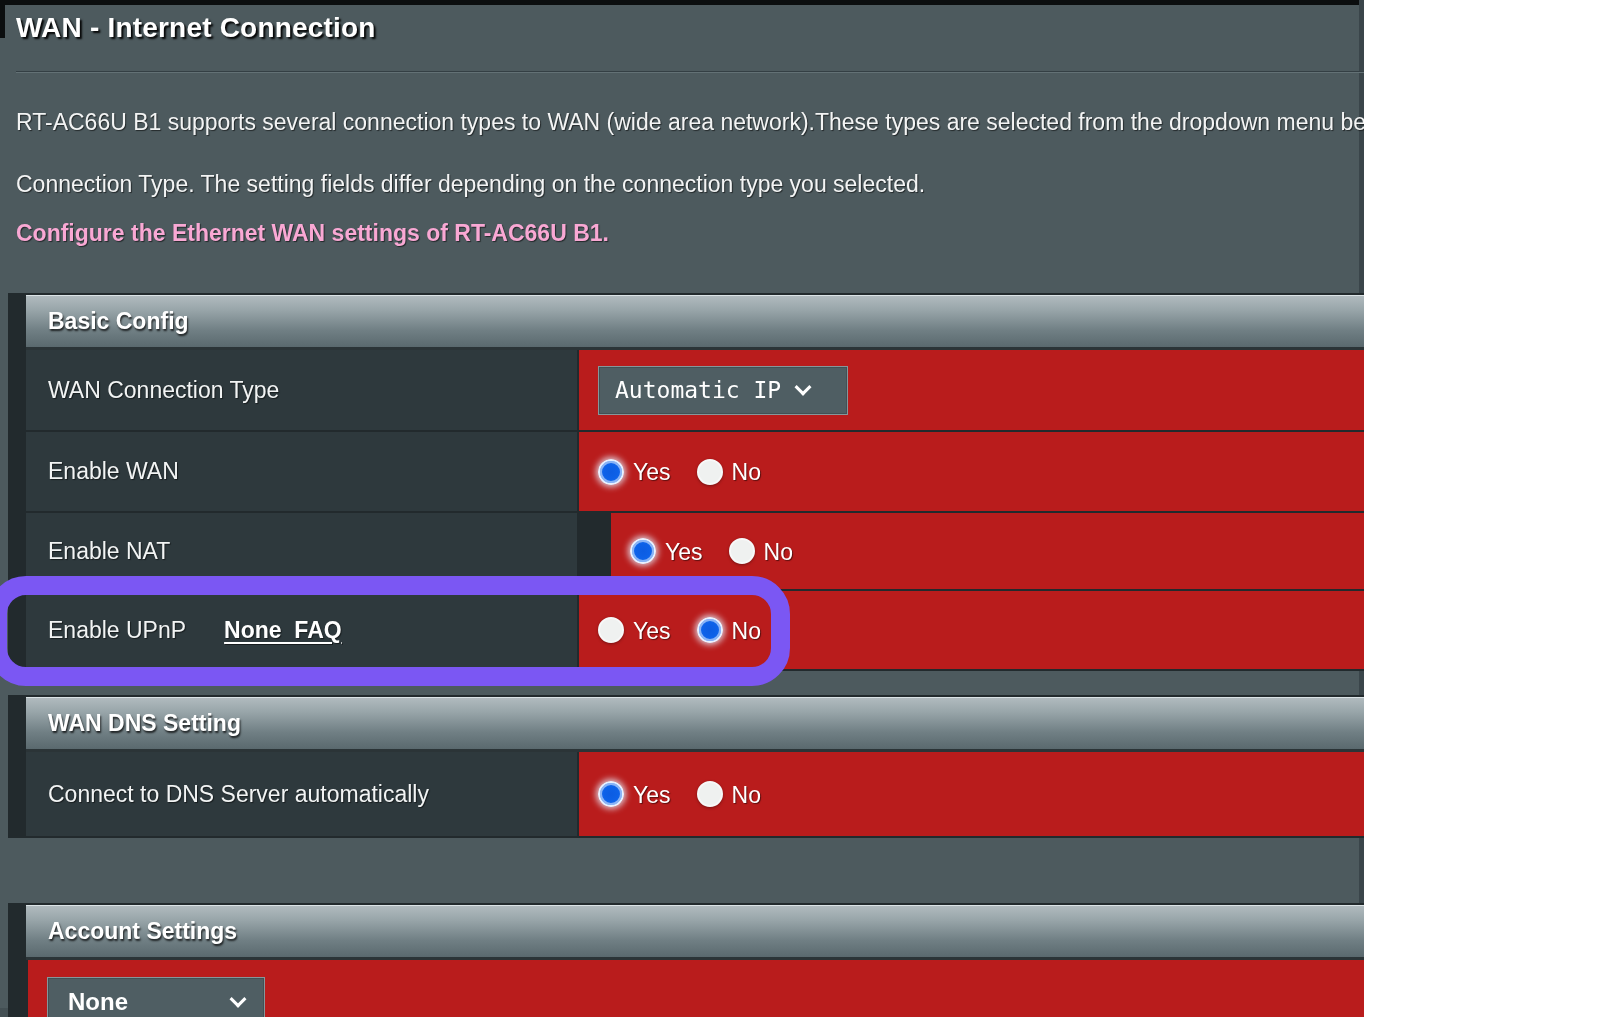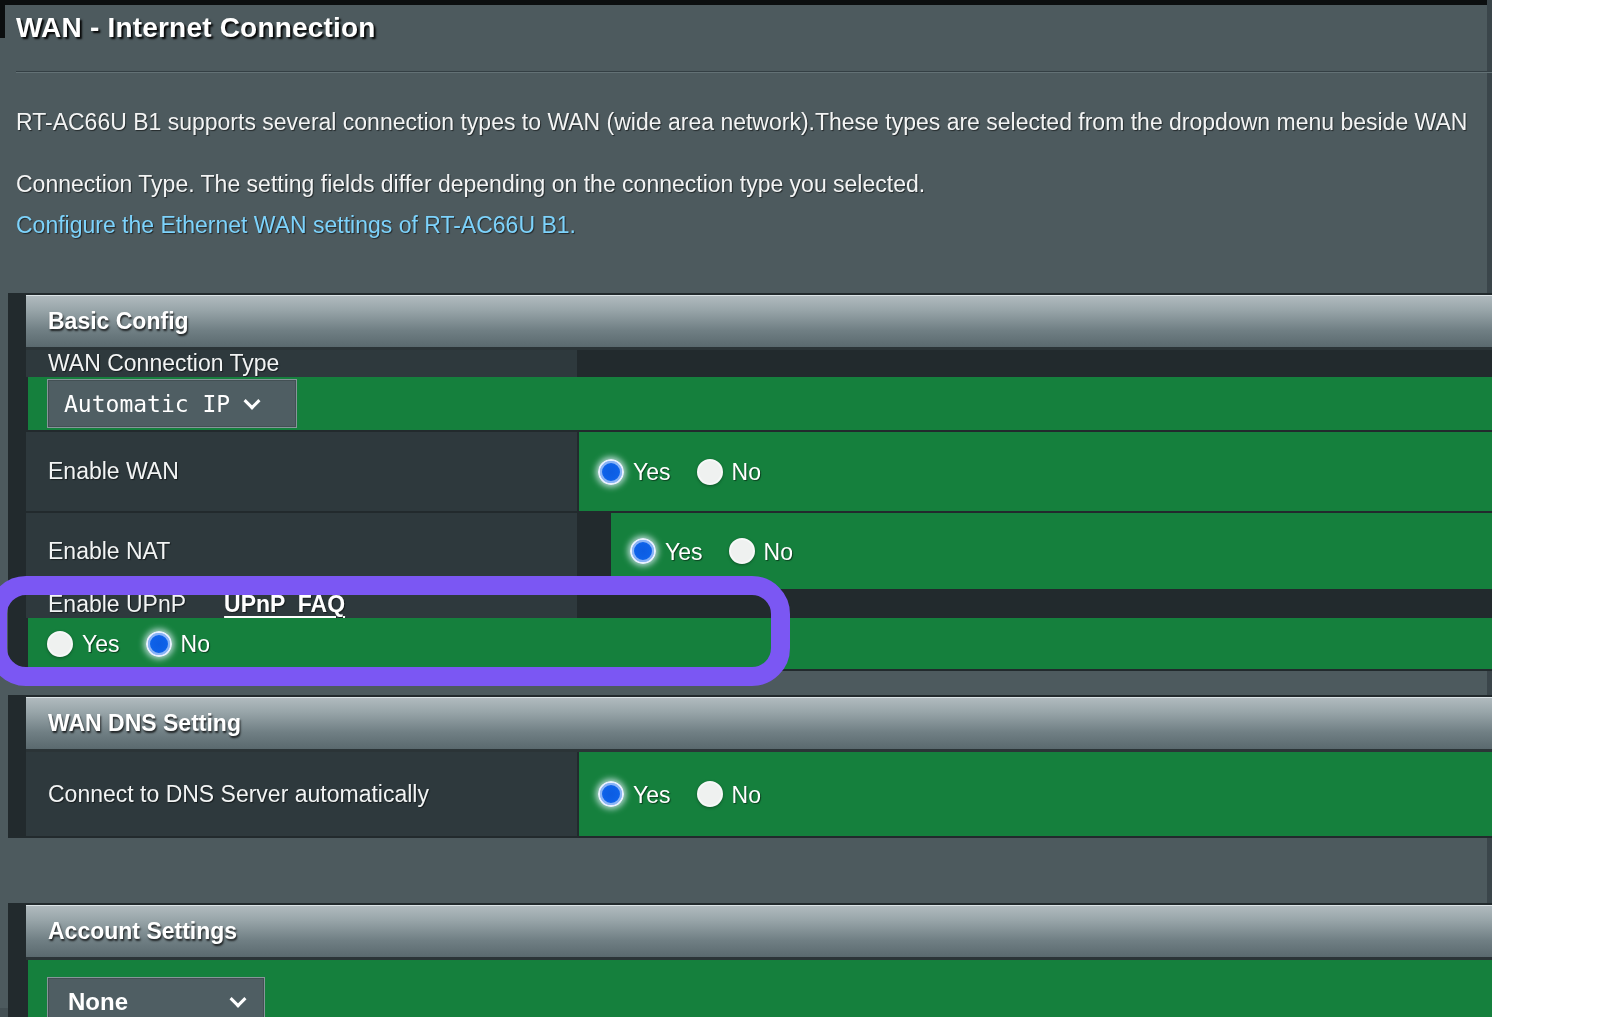--- a/index.html
+++ b/index.html
@@ -1,19 +1,19 @@
 <!DOCTYPE html>
 <html><head>
 <meta charset="utf-8">
 <style>
   * { margin:0; padding:0; box-sizing:border-box; }
   html,body { width:1600px; height:1017px; overflow:hidden; }
   body { font-family:"Liberation Sans", sans-serif; }
   #page {
-    position:relative; width:1492px; height:1017px;
+    position:relative; width:1364px; height:1017px;
     background:#4d5a5e; overflow:hidden;
   }
   .top-strip { position:absolute; left:0; top:0; width:1545px; height:5px; background:#0b0e0f; }
   .corner-notch { position:absolute; left:0; top:0; width:5px; height:38px; background:#0b0e0f; }
   .right-strip { position:absolute; right:0; top:0; width:5px; height:1017px; background:#3a454a; }
   .bottom-strip { position:absolute; left:0; top:1008px; width:1600px; height:9px; background:#434f53; }
 
   .page-title {
     position:absolute; left:16px; top:12px;
     font-size:28px; font-weight:bold; color:#ffffff;
@@ -23,23 +23,24 @@
   .title-rule {
     position:absolute; left:16px; top:71px; width:1548px; height:2px;
     background:#343f44; border-bottom:1px solid rgba(190,205,210,0.35);
   }
   .intro-text {
     position:absolute; left:16px; top:91px; width:1505px;
     font-size:23px; line-height:62px; color:#f3f4f4;
     text-shadow:1px 1px 1px rgba(0,0,0,0.55);
   }
   .note-text {
-    position:absolute; left:16px; top:203px; width:1505px;
-    font-size:23px; line-height:45px; color:#7dd3fc;
+    position:absolute; left:16px; top:211px; width:1505px;
+    font-size:23px; line-height:45px; color:#f9a8d4;
     text-shadow:1px 1px 1px rgba(0,0,0,0.55);
+    font-weight:bold;
   }
 
   .tbl {
     position:absolute; left:8px; width:1572px;
     border:2px solid #222a2d; background:#222a2d;padding-left:16px;
   }
   .tbl-header {
     height:55px; line-height:53px; padding-left:22px;
     font-size:23px; font-weight:bold; color:#ffffff;
     text-shadow:1px 2px 2px rgba(0,0,0,0.75);
@@ -48,24 +49,24 @@
     border-bottom:3px solid #2b3437;
   }
   .row { display:flex; }
   .row + .row { border-top:2px solid #222a2d; }
   .cell-label {
     width:551px; background:#2e393d; color:#f2f4f4;
     display:flex; align-items:center; padding-left:22px;
     font-size:23px; text-shadow:1px 1px 1px rgba(0,0,0,0.5);
   }
   .cell-value {
-    flex:1; background:#15803d; border-left:2px solid #222a2d;
+    flex:1; background:#b91c1c; border-left:2px solid #222a2d;
     display:flex; align-items:center; padding-left:19px;
   }
-  .h80 { height:80px;flex-direction:column; } .h81 { height:81px; } .h78 { height:78px;gap:32px; }
+  .h80 { height:80px; } .h81 { height:81px; } .h78 { height:78px;gap:32px; }
   .h84 { height:84px;text-align:right; } .h83 { height:83px; }
 
   .select-box {
     height:49px; background:#4f5e63; border:1px solid #87969a;
     display:flex; align-items:center; color:#ffffff; cursor:pointer;
     box-shadow:inset 0 0 0 1px rgba(0,0,0,0.15);
   }
   .select-auto { width:250px; padding:0 16px; font-family:"DejaVu Sans Mono", monospace; font-size:23px; }
   .select-none { width:218px; padding:0 20px; font-size:24px; font-weight:bold; }
   .chevron {
@@ -147,21 +148,21 @@
         <span class="radio sel"></span>
         <span class="radio-label">Yes</span>
         <span class="radio unsel"></span>
         <span class="radio-label">No</span>
       </div>
     </div>
 
     <div class="row h80">
       <div class="cell-label">
         <span>Enable UPnP</span>
-        <span class="faq-link">UPnP  FAQ</span>
+        <span class="faq-link">None  FAQ</span>
       </div>
       <div class="cell-value">
         <span class="radio unsel"></span>
         <span class="radio-label">Yes</span>
         <span class="radio sel"></span>
         <span class="radio-label">No</span>
       </div>
     </div>
   </div>
 

